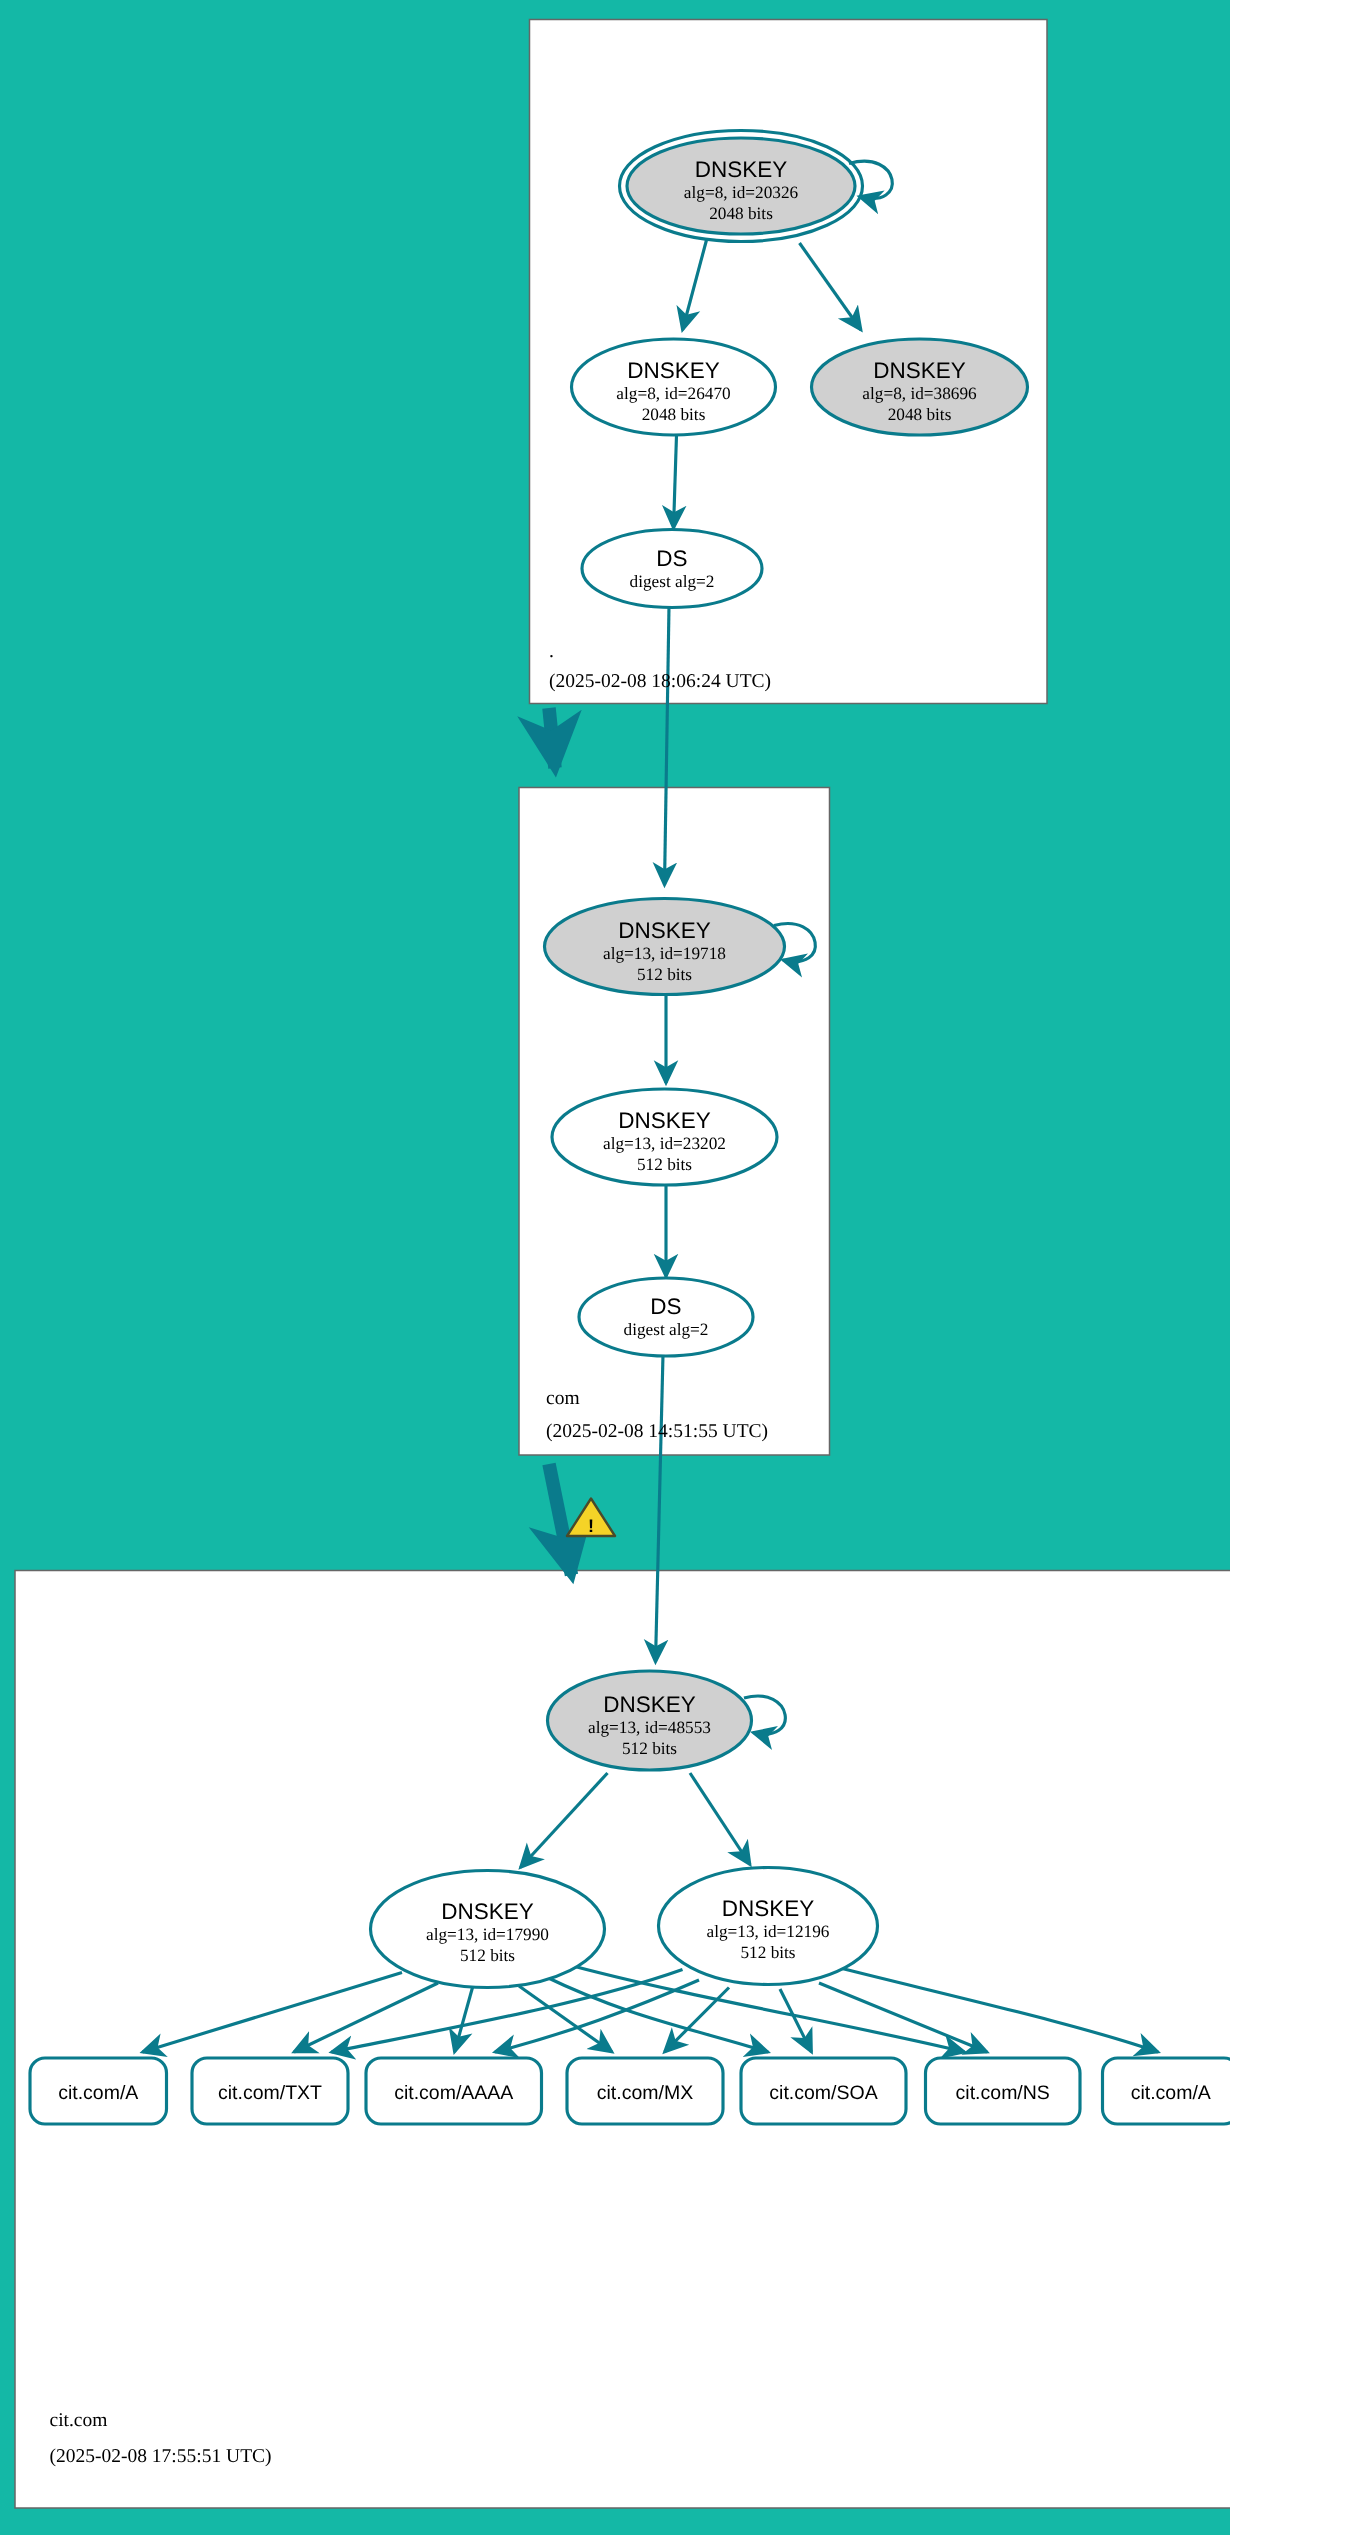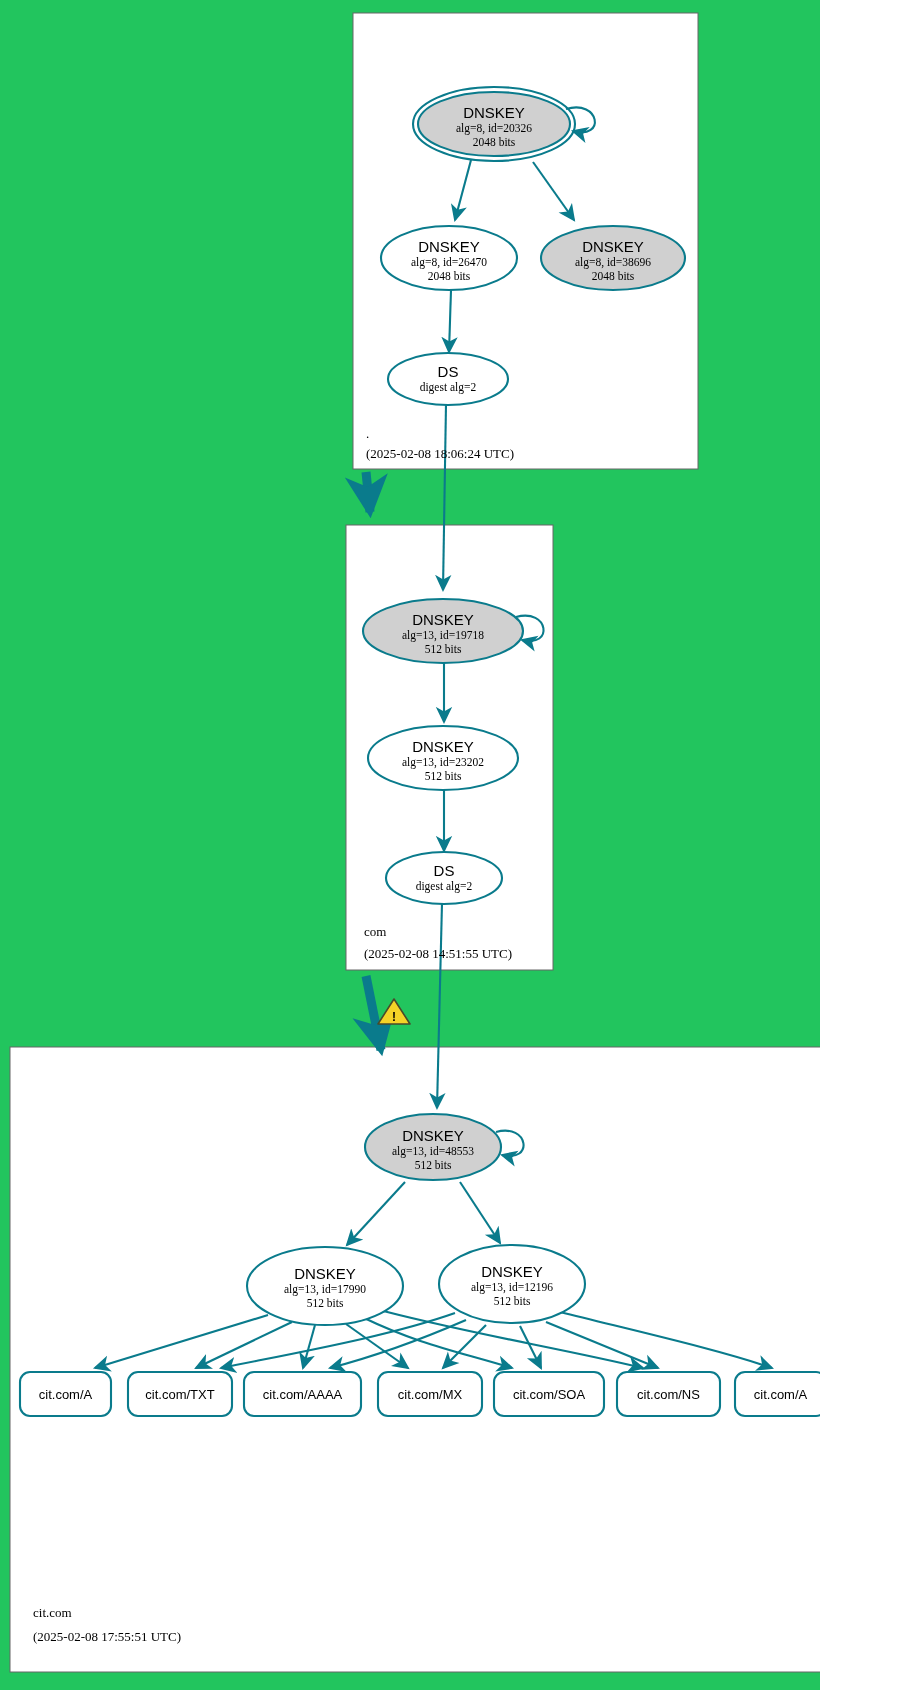--- a/index.html
+++ b/index.html
@@ -1,17 +1,17 @@
 <!DOCTYPE html>
 <html><head>
 <meta charset="utf-8">
 <style>
   html,body{margin:0;padding:0;background:#ffffff;}
   body{font-family:"Liberation Serif", serif;}
-  #stage{position:relative;width:820px;height:1690px;overflow:hidden;background:#22c55e;}
+  #stage{position:relative;width:820px;height:1690px;overflow:hidden;background:#14b8a6;}
   svg#graph{position:absolute;left:0;top:0;width:911px;height:1690px;}
 
   .zone-rect{fill:#ffffff;stroke:#666666;stroke-width:1;}
   .edge{fill:none;stroke:#0a7b8c;stroke-width:2.1;}
   .edge-thick{fill:none;stroke:#0a7b8c;stroke-width:9;}
   .node-ell{stroke:#0a7b8c;stroke-width:2.1;}
   .fill-grey{fill:#d0d0d0;}
   .fill-white{fill:#ffffff;}
   .rr-box{fill:#ffffff;stroke:#0a7b8c;stroke-width:2.1;}
 

